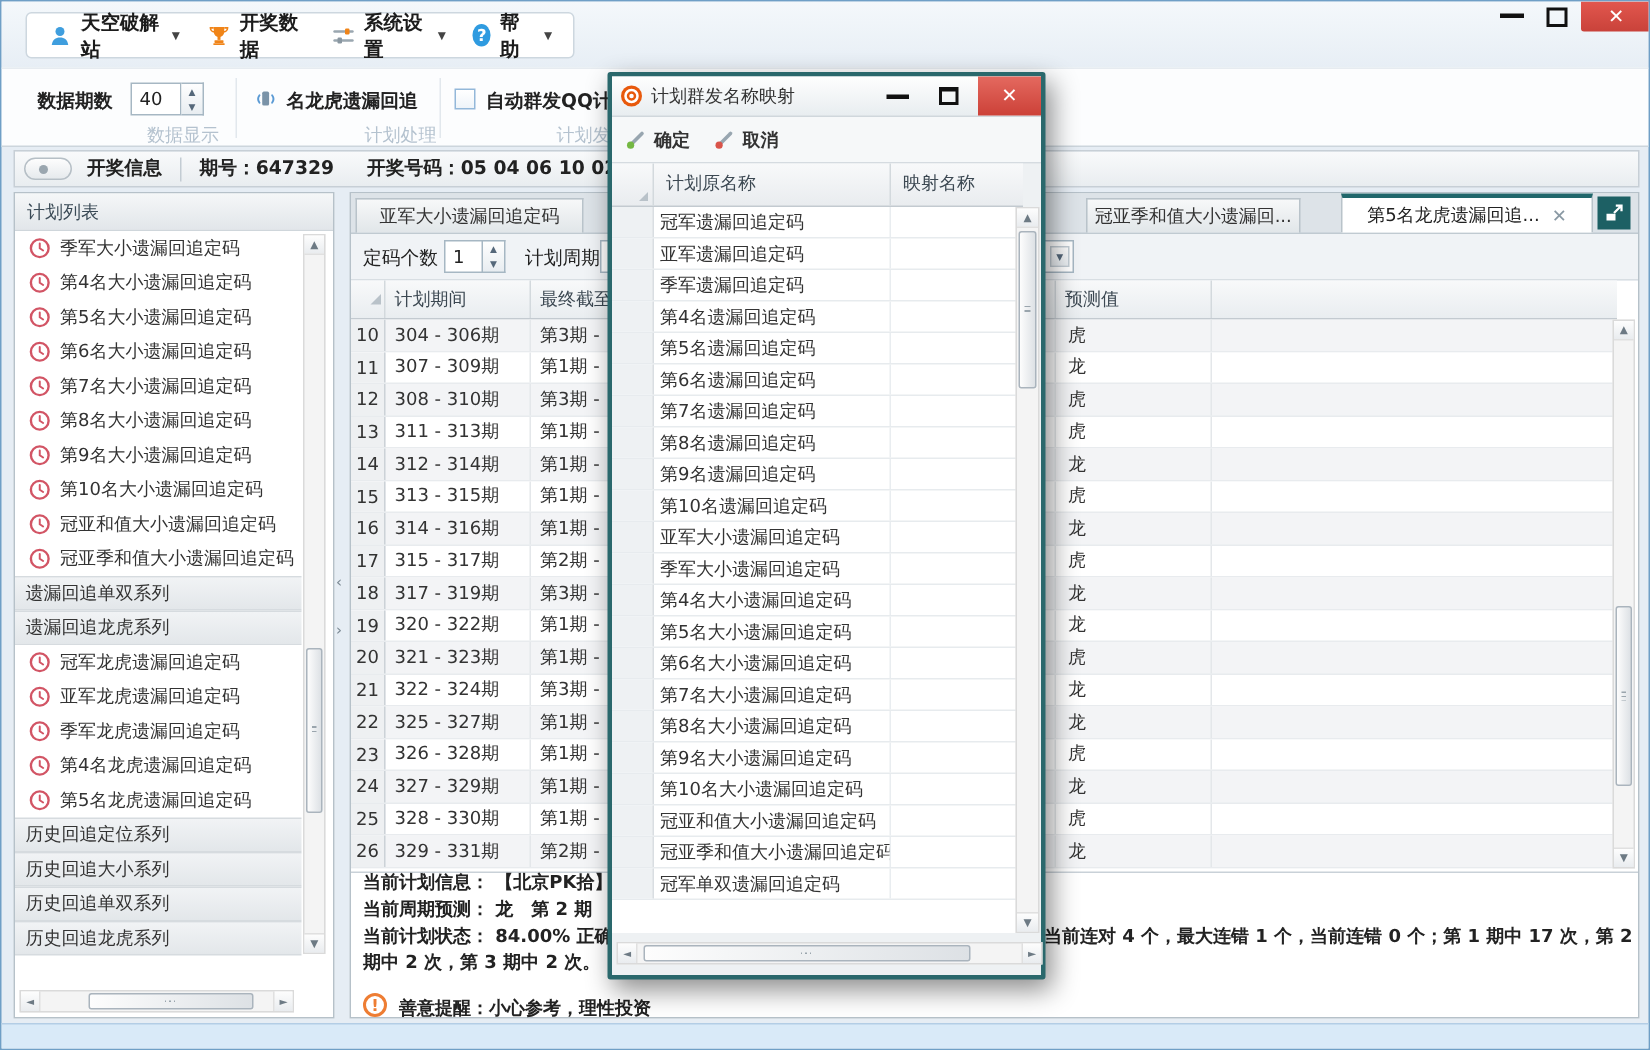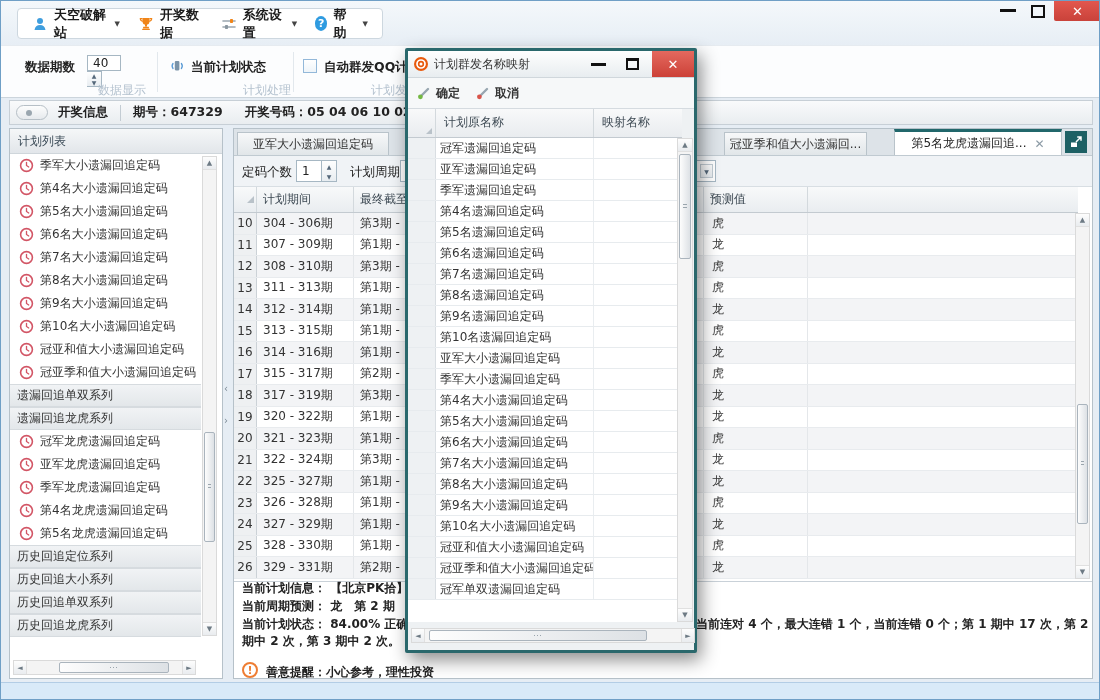--- a/index.html
+++ b/index.html
@@ -209,36 +209,36 @@
         <span class="caret">▼</span>
       </div>
     </div>
     <div class="w-min"></div>
     <div class="w-max"></div>
     <div class="w-close">✕</div>
   </div>
 
   <div class="ribbon">
     <span class="rlabel" style="left:24px; top:13px;">数据期数</span>
-    <div class="spinbox" style="left:86px; top:9px;flex-direction:column;">
+    <div class="spinbox" style="left:86px; top:9px;">
       <input value="40" style="">
       <div class="spin">
         <span>▲</span>
         <span>▼</span>
       </div>
     </div>
     <span class="glabel" style="left:25px; top:36px; width:120px;">数据显示</span>
     <div class="vsep" style="left:156px;"></div>
     <span class="ico16 abs" style="left:168px; top:12px;">
       <svg viewBox="0 0 16 16" width="16" height="16">
           <rect x="5.8" y="3" width="4.6" height="9.4" rx="1.1" fill="#7a93a8"></rect>
           <path d="M4 5.5a4.2 4.2 0 0 0 0 5M12.4 5.5a4.2 4.2 0 0 1 0 5" stroke="#5b9bd5" stroke-width="1.3" fill="none" stroke-linecap="round"></path>
         </svg>
     </span>
-    <span class="rlabel" style="left:190px; top:13px;">当前计划状态</span>
+    <span class="rlabel" style="left:190px; top:13px;">名龙虎遗漏回追</span>
     <span class="glabel" style="left:170px; top:36px; width:120px;">计划处理</span>
     <div class="vsep" style="left:292px;"></div>
     <span class="cb" style="left:302px; top:13px;"></span>
     <span class="rlabel" style="left:323px; top:13px;">自动群发QQ计划</span>
     <span class="glabel" style="left:362px; top:36px; width:44px;">计划发</span>
   </div>
 
   <div class="drawbar">
     <span class="pill"></span>
     <span class="db-text">开奖信息</span>

